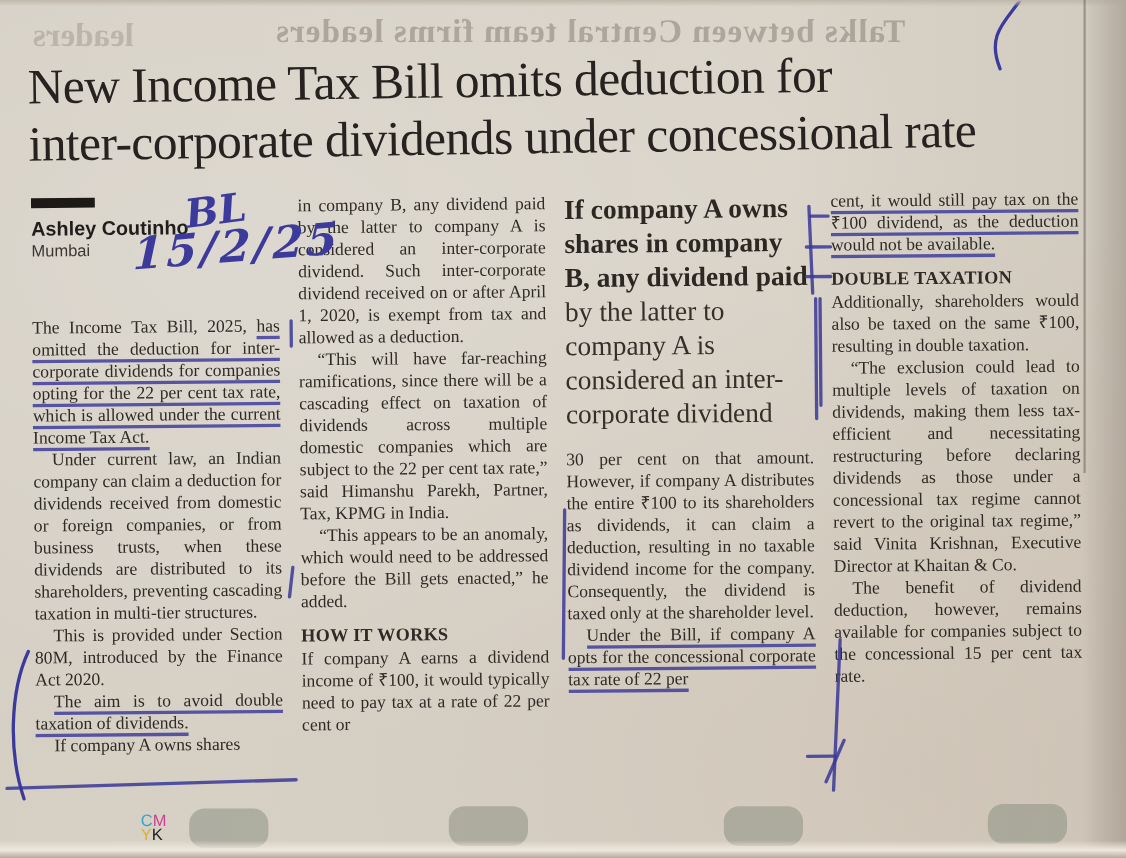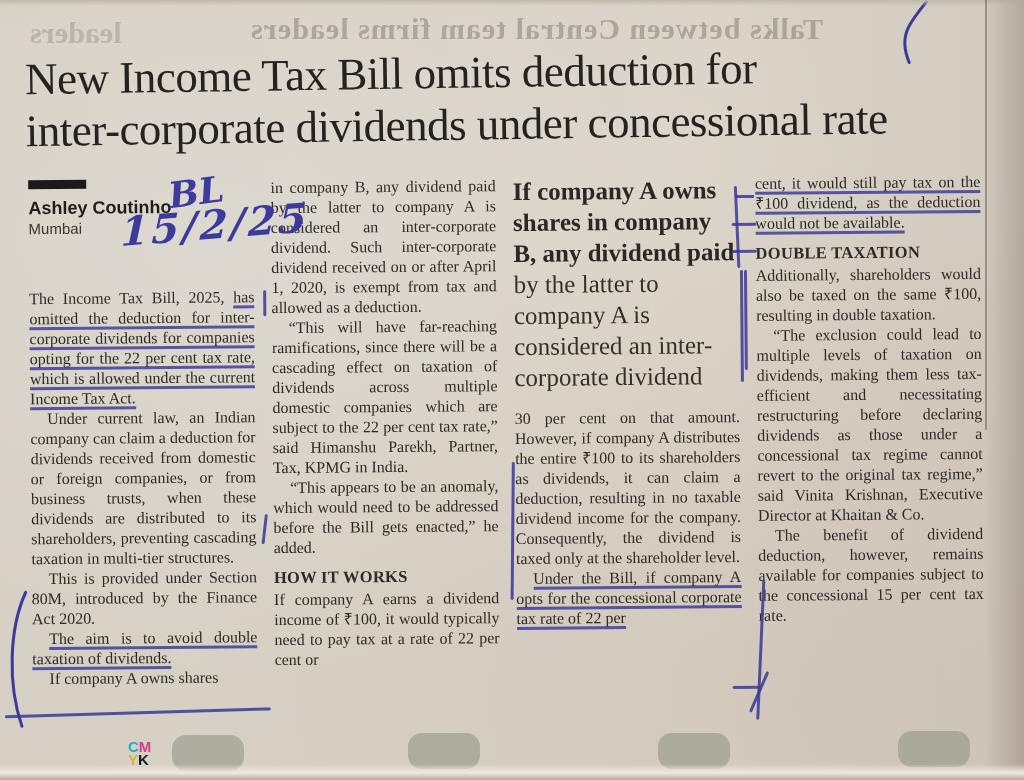--- a/index.html
+++ b/index.html
@@ -49,21 +49,21 @@
     margin-bottom:16px !important;}
   .pullquote b{font-weight:bold;color:#2b2723;}
   
   .u{border-bottom:3px solid rgba(57,55,152,0.82);padding-bottom:0px;}
   .ink{position:absolute;color:#3c3a9b;}
   .stroke{position:absolute;background:rgba(57,55,152,0.85);border-radius:2px;}
   .hand{font-family:"DejaVu Serif",serif;font-style:italic;font-weight:bold;
     color:#3c3a9b;white-space:nowrap;}
   
   .cmyk{position:absolute;left:128px;top:740px;
-    font-family:"Liberation Sans",sans-serif;font-weight:bold;font-size:15px;
+    font-family:"Liberation Sans",sans-serif;font-weight:normal;font-size:15px;
     line-height:13px;letter-spacing:0px;}
   .cmyk .c{color:#2ea8c9}.cmyk .m{color:#cf3f91}
   .cmyk .y{color:#d9b430}.cmyk .k{color:#1d1d1d}
   .blob{position:absolute;width:72px;height:36px;border-radius:14px;
     background:rgba(140,146,132,0.55);}
 </style>
 </head>
 <body>
 
 <div id="stage">

